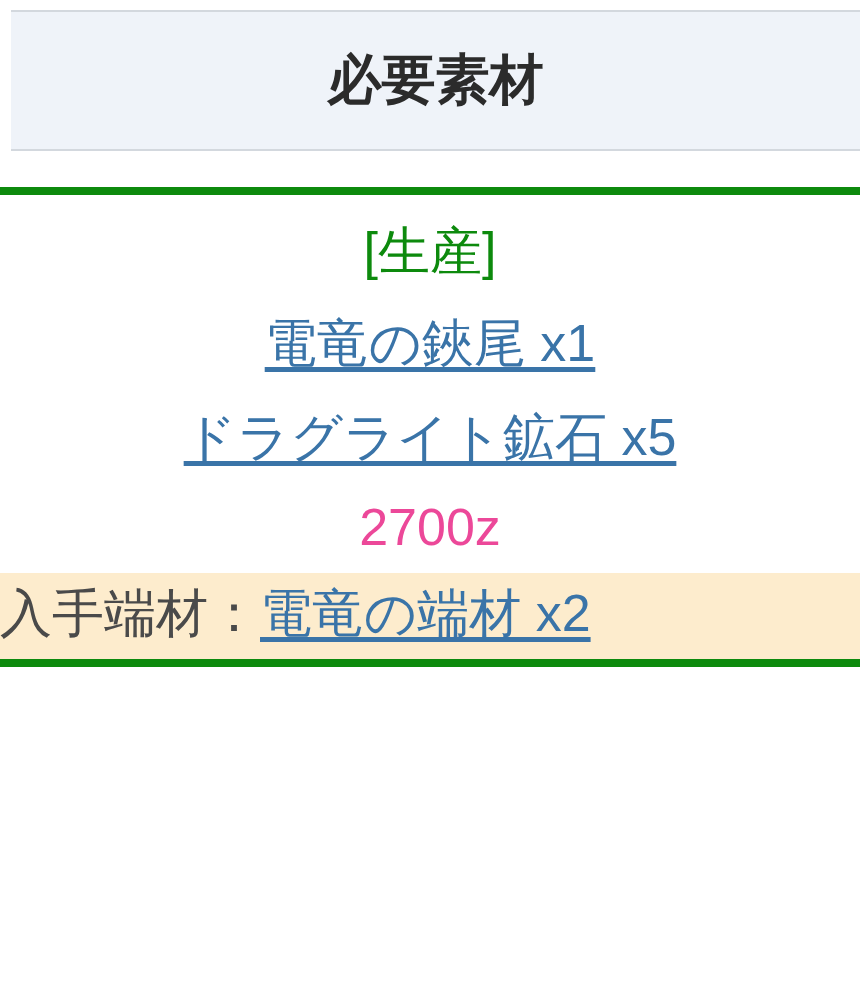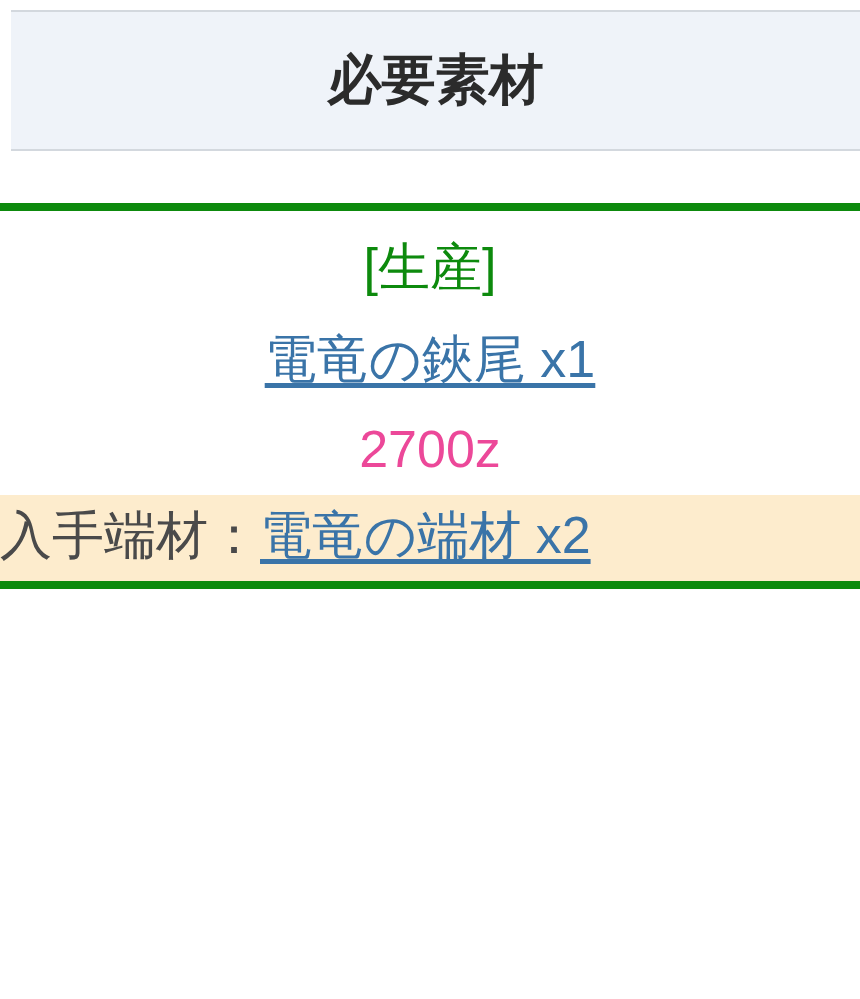--- a/index.html
+++ b/index.html
@@ -24,21 +24,21 @@
       margin-left: 11px;
     }
     .header-title {
       font-size: 54px;
       font-weight: bold;
       color: #2b2b2b;
     }
     .content-block {
       border-top: 8px solid #0d8a0d;
       border-bottom: 8px solid #0d8a0d;
-      margin-top: 52px;
+      margin-top: 36px;
       text-align: center;
       padding-top: 18px;
     }
     .category-label {
       color: #0d8a0d;
       font-size: 52px;
       padding: 4px 0 10px 0;
       font-weight: 400;
     }
     .material-link {
@@ -86,19 +86,22 @@
 <div class="header">
   <div class="header-title">必要素材</div>
 </div>
 
 <div class="content-block">
   <div class="category-label">[生産]</div>
 
   <div class="material-row">
     <a href="#" class="material-link">電竜の鋏尾 x1</a>
   </div>
+  <div class="material-row">
+    <a href="#" class="material-link">ドラグライト鉱石 x5</a>
+  </div>
 
   <div class="cost">2700z</div>
 
   <div class="scrap-row">
     <span class="scrap-label">入手端材：</span><a href="#" class="scrap-link">電竜の端材 x2</a>
   </div>
 </div>
 
 </body></html>

